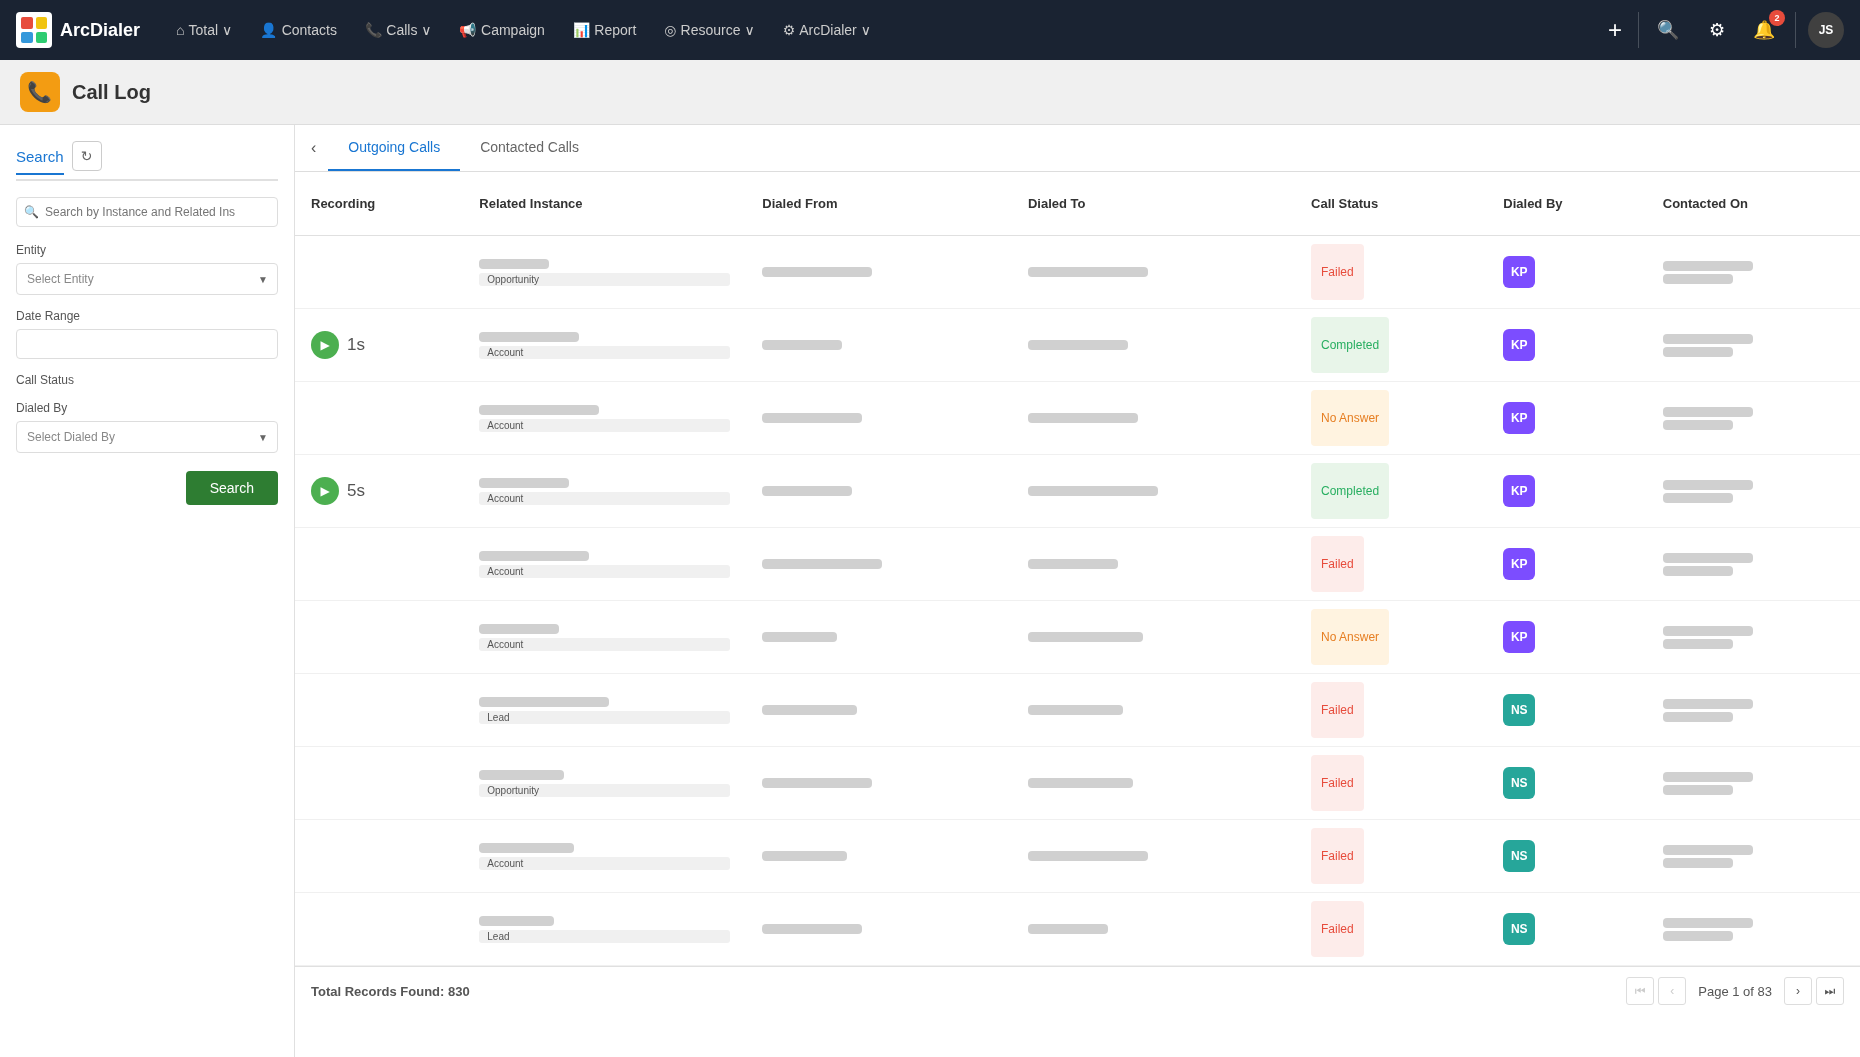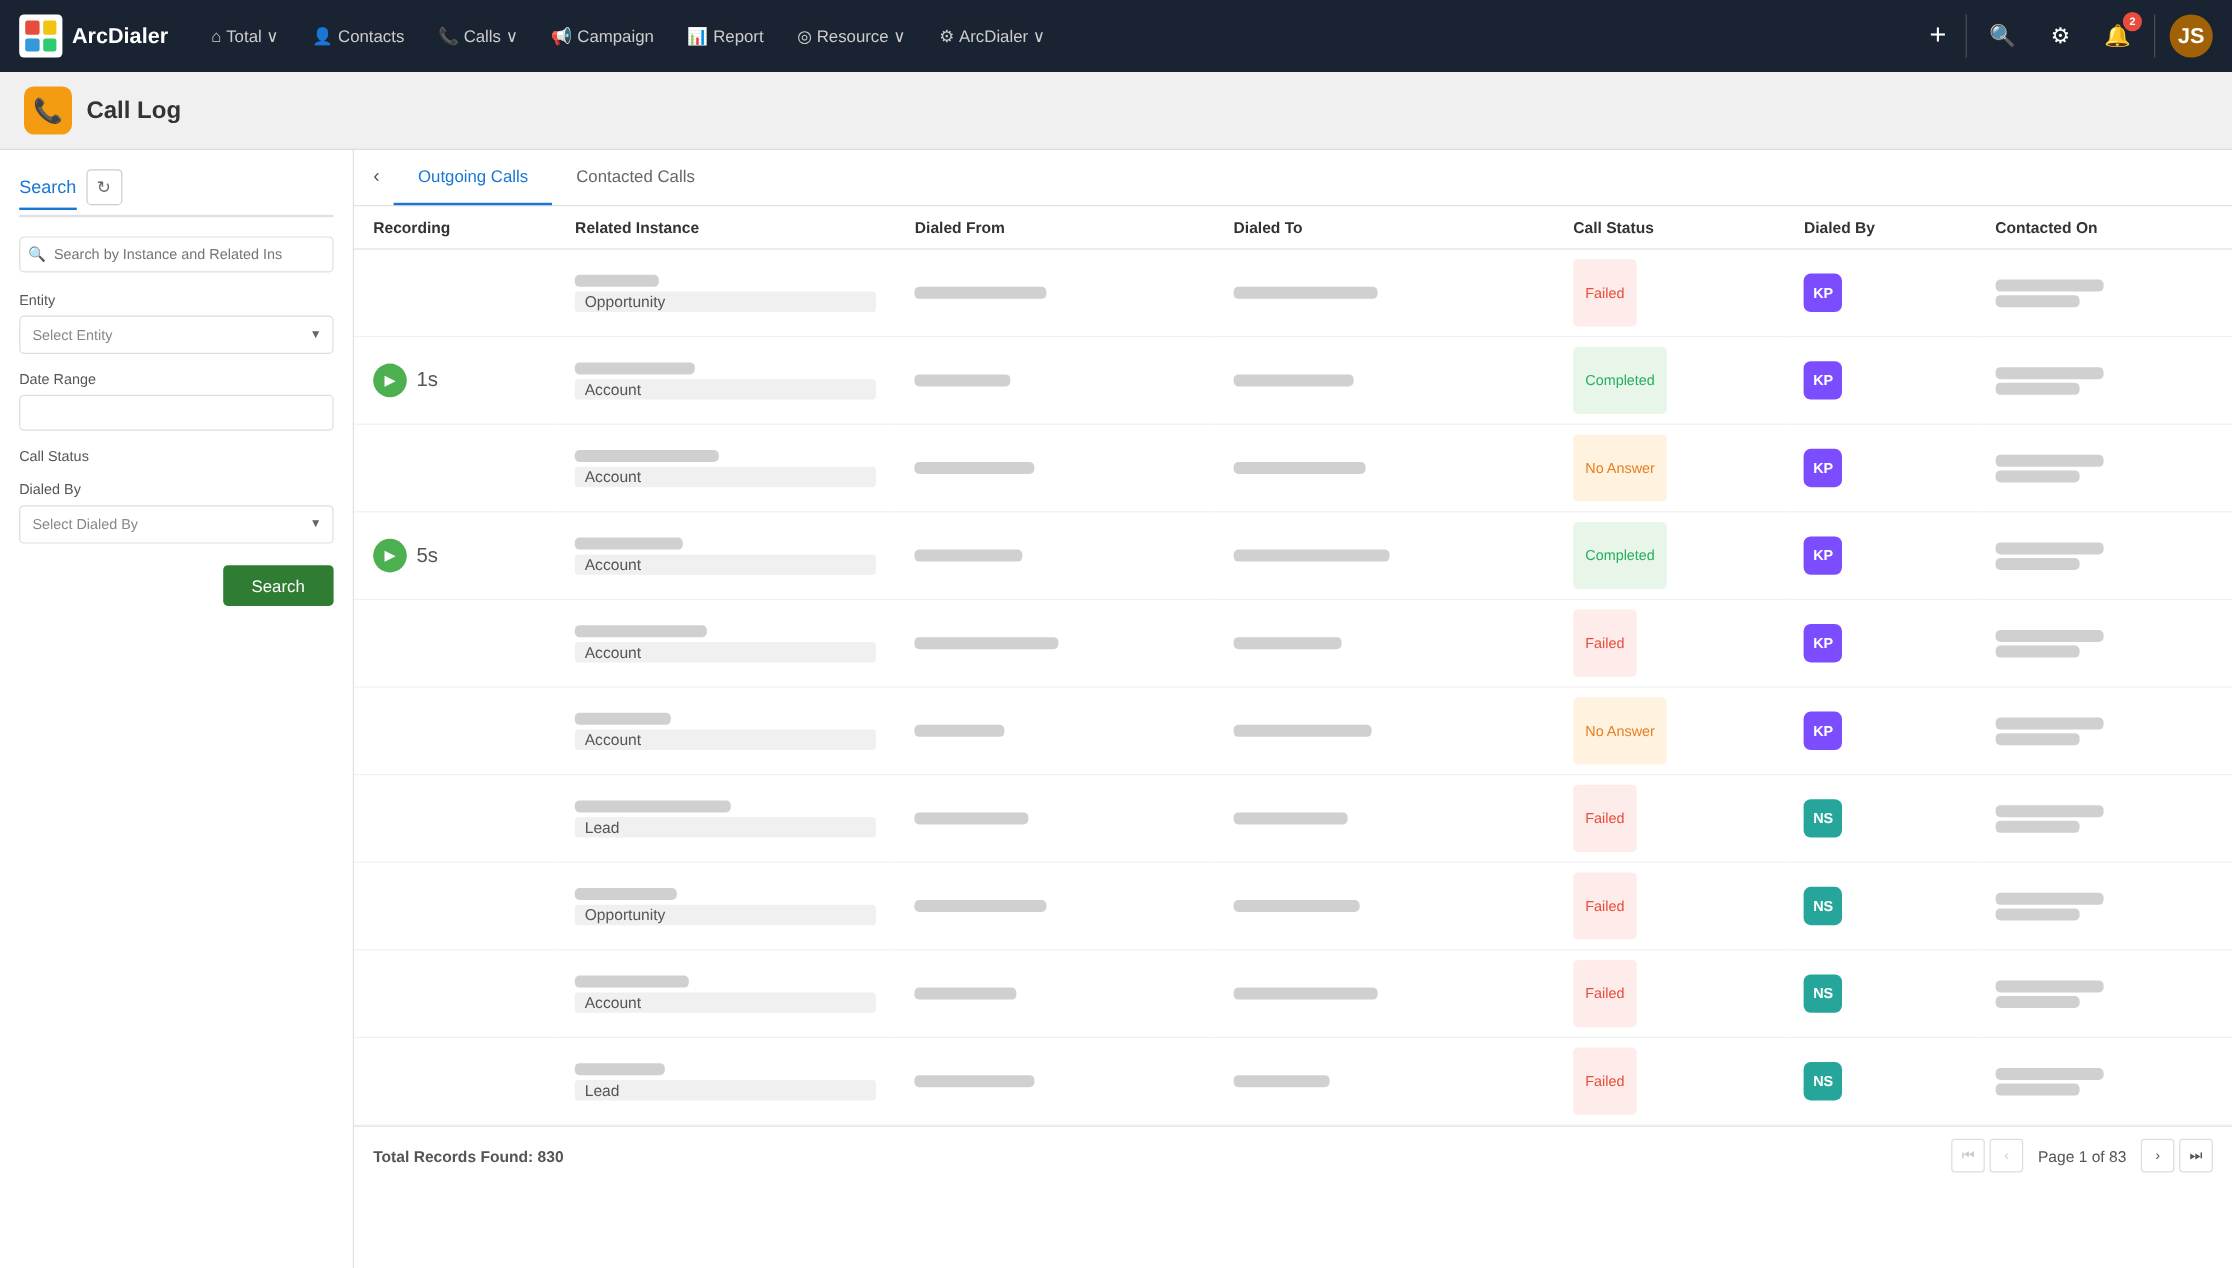--- a/index.html
+++ b/index.html
@@ -53,23 +53,23 @@
     }
     .notification-badge .badge {
       position: absolute; top: -2px; right: -2px;
       background: #e74c3c; color: white;
       font-size: 9px; width: 16px; height: 16px;
       border-radius: 50%; display: flex; align-items: center; justify-content: center;
       font-weight: bold;
     }
     .avatar-btn {
       width: 36px; height: 36px; border-radius: 50%;
-      background: #a16207; color: white;
+      background: #404040; color: white;
       display: flex; align-items: center; justify-content: center;
-      font-weight: 600; font-size: 18px; cursor: pointer;
+      font-weight: 600; font-size: 12px; cursor: pointer;
     }
 
     
     .page-header {
       background: #f0f0f0;
       border-bottom: 1px solid #ddd;
       padding: 12px 20px;
       display: flex; align-items: center; gap: 12px;
     }
     .page-header-icon {
@@ -174,37 +174,37 @@
     .collapse-btn {
       margin-right: 8px; cursor: pointer;
       color: #555; font-size: 16px; padding: 4px;
     }
 
     
     .table-wrap { overflow-x: auto; }
     table { width: 100%; border-collapse: collapse; }
     thead tr { border-bottom: 1px solid #e0e0e0; }
     th {
-      padding: 10px 16px;
+      padding: 24px 16px;
       text-align: left; font-weight: 600;
       font-size: 13px; color: #333;
       white-space: nowrap;
       background: white;
     }
     td {
       padding: 8px 16px;
       border-bottom: 1px solid #f0f0f0;
       vertical-align: middle;
     }
 
     .related-instance-cell { display: flex; flex-direction: column; gap: 2px; }
     .instance-bar { height: 10px; border-radius: 4px; background: #d0d0d0; }
     .instance-tag {
       display: inline-block; padding: 1px 8px;
-      border-radius: 3px; font-size: 13px;
+      border-radius: 3px; font-size: 10px;
       color: #555; background: #f0f0f0;
       margin-top: 2px;
     }
 
     .data-bar { height: 10px; border-radius: 4px; background: #d0d0d0; display: block; }
 
     .status-badge {
       display: inline-block; padding: 21px 10px;
       border-radius: 4px; font-size: 12px; font-weight: 500;
     }

